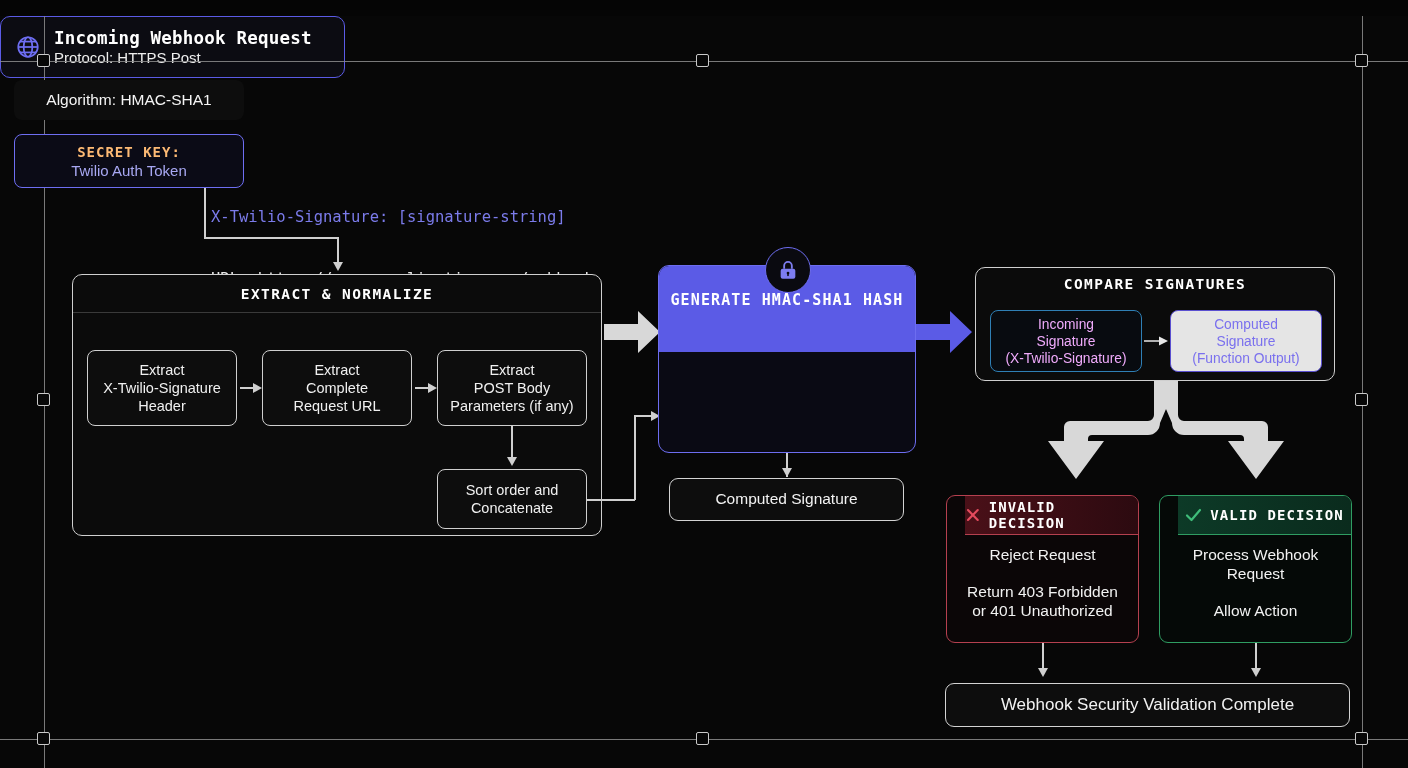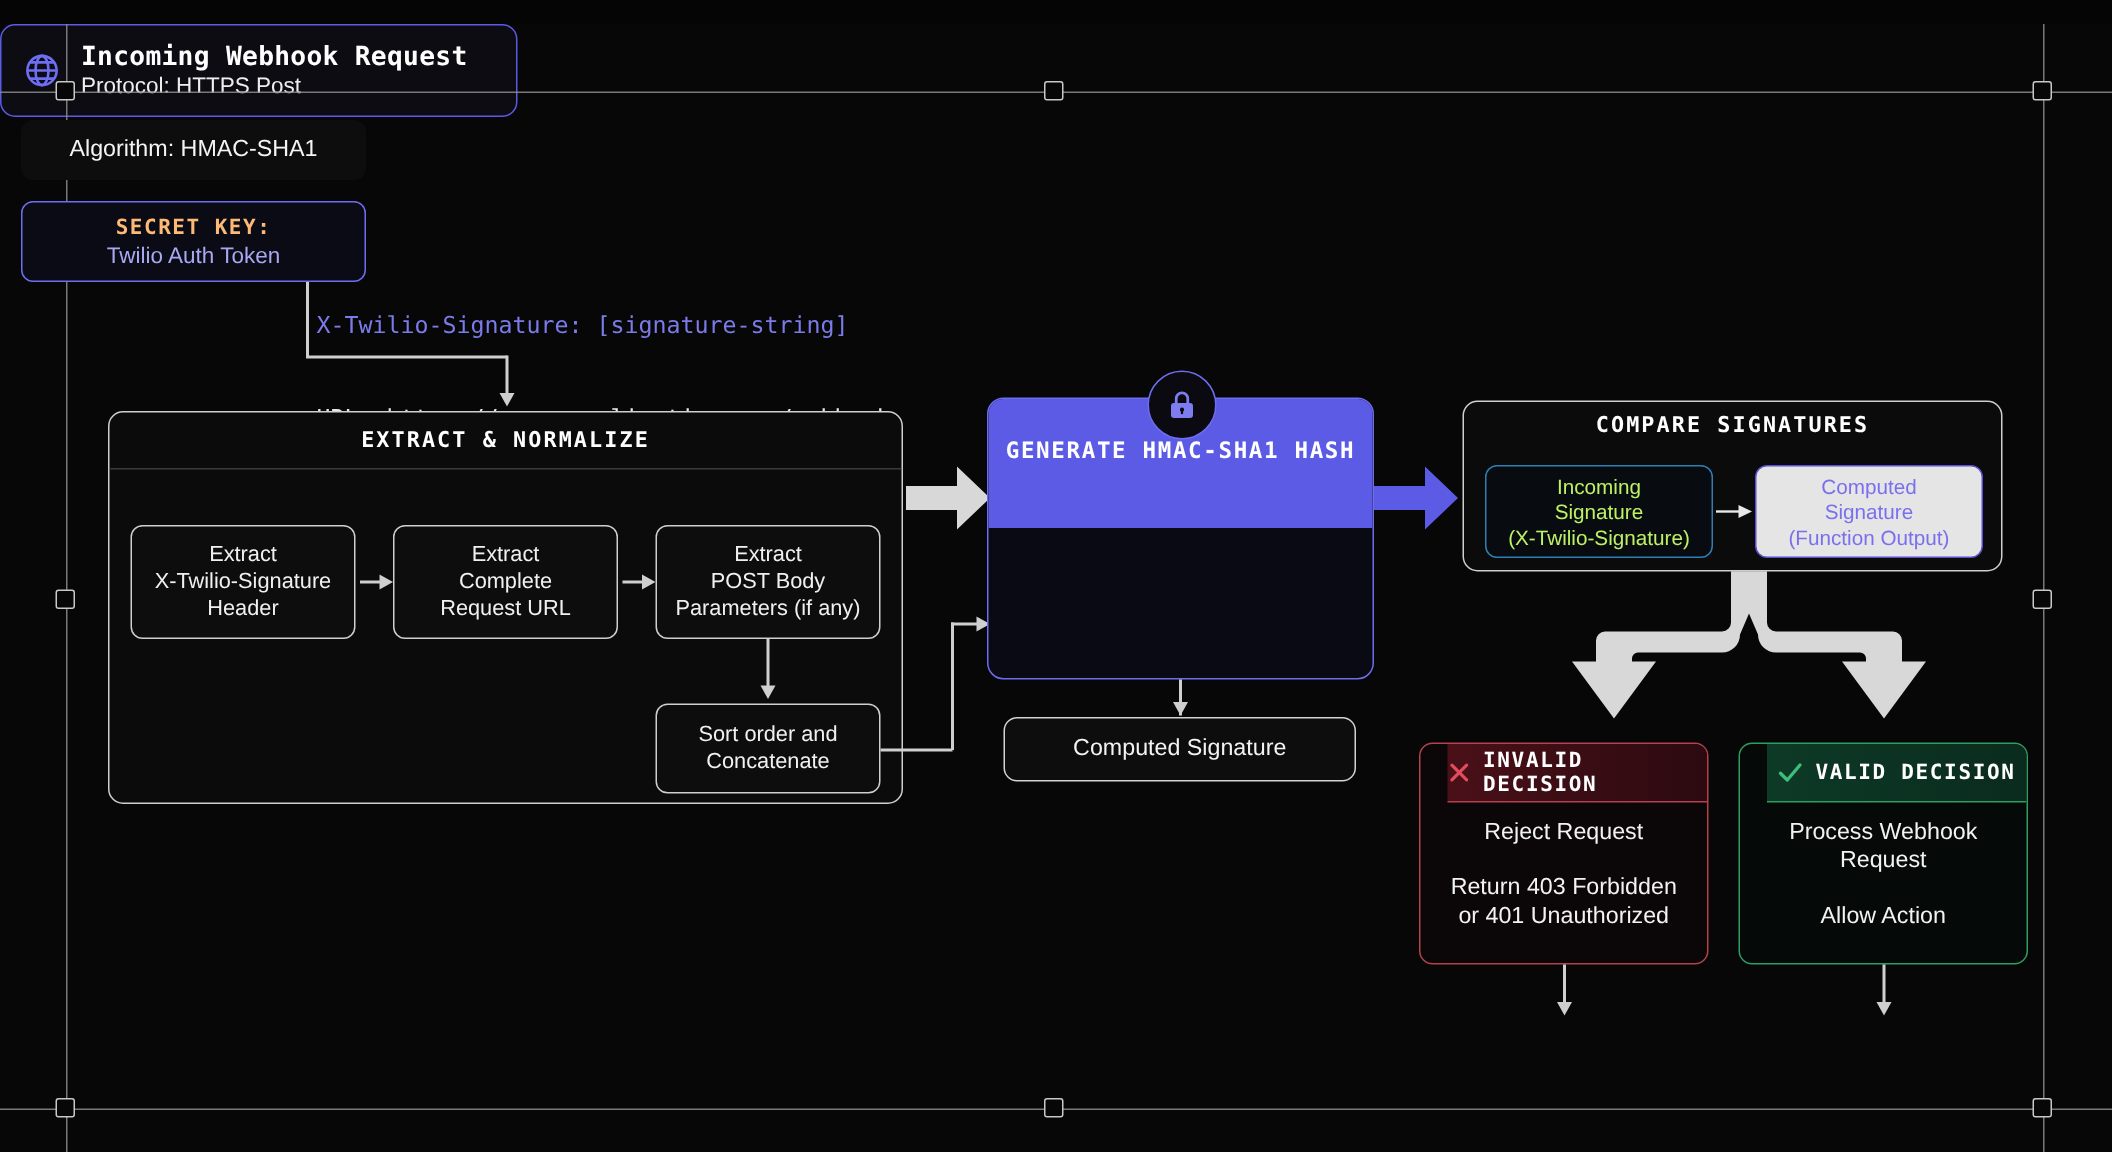--- a/index.html
+++ b/index.html
@@ -53,21 +53,21 @@
   #lock{position:absolute;left:765px;top:231px;width:44px;height:44px;border-radius:50%;background:#0a0a10;border:1.6px solid #6d6df0;
         display:flex;align-items:center;justify-content:center;}
 
   #computed-sig{left:669px;top:462px;width:235px;height:43px;font-size:15.5px;}
 
   
   #compare{left:975px;top:251px;width:360px;height:114px;}
   #compare .panel-title{border-bottom:none;padding:8px 0 3px;}
   .cmpbox{position:absolute;top:42px;width:152px;height:62px;box-sizing:border-box;border-radius:8px;background:#080b10;
           display:flex;align-items:center;justify-content:center;text-align:center;font-size:13.8px;line-height:17px;}
-  #cmp-in{left:14px;border:1.2px solid #2f7fb5;color:#bef264;}
+  #cmp-in{left:14px;border:1.2px solid #2f7fb5;color:#f0abfc;}
   #cmp-out{left:194px;border:1.2px solid #5a4fd0;color:#7a70ee;background:#e5e5e5;}
 
   
   .dec{position:absolute;box-sizing:border-box;border-radius:9px;overflow:hidden;}
   .dec .dhdr{height:38px;display:flex;align-items:center;justify-content:center;gap:8px;
              font-family:"DejaVu Sans Mono",monospace;font-weight:bold;font-size:14px;letter-spacing:1.1px;color:#ffffff;margin-left:18px;}
   .dec .dbody{display:flex;flex-direction:column;align-items:center;justify-content:center;gap:18px;color:#f2f2f2;
               font-size:15.5px;line-height:19px;text-align:center;padding:10px 8px;}
   #invalid{left:946px;top:479px;width:193px;height:148px;border:1.3px solid #b5404f;background:#0b0607;}
   #invalid .dhdr{background:linear-gradient(90deg,#4a1018,#2c0a10);border-bottom:1px solid #b5404f;}
@@ -236,14 +236,17 @@
       <span>Process Webhook<br>Request</span>
       <span>Allow Action</span>
     </div>
   </div>
 
   <div class="conn v" style="left:1042px;top:627px;height:31px;"></div>
   <div class="arrowhead ah-down" style="left:1038px;top:652px;"></div>
   <div class="conn v" style="left:1255px;top:627px;height:31px;"></div>
   <div class="arrowhead ah-down" style="left:1251px;top:652px;"></div>
 
+  <div id="final" class="node">
+    <span class="t">Webhook Security Validation Complete</span>
+  </div>
 
 </div>
 
 </body></html>

